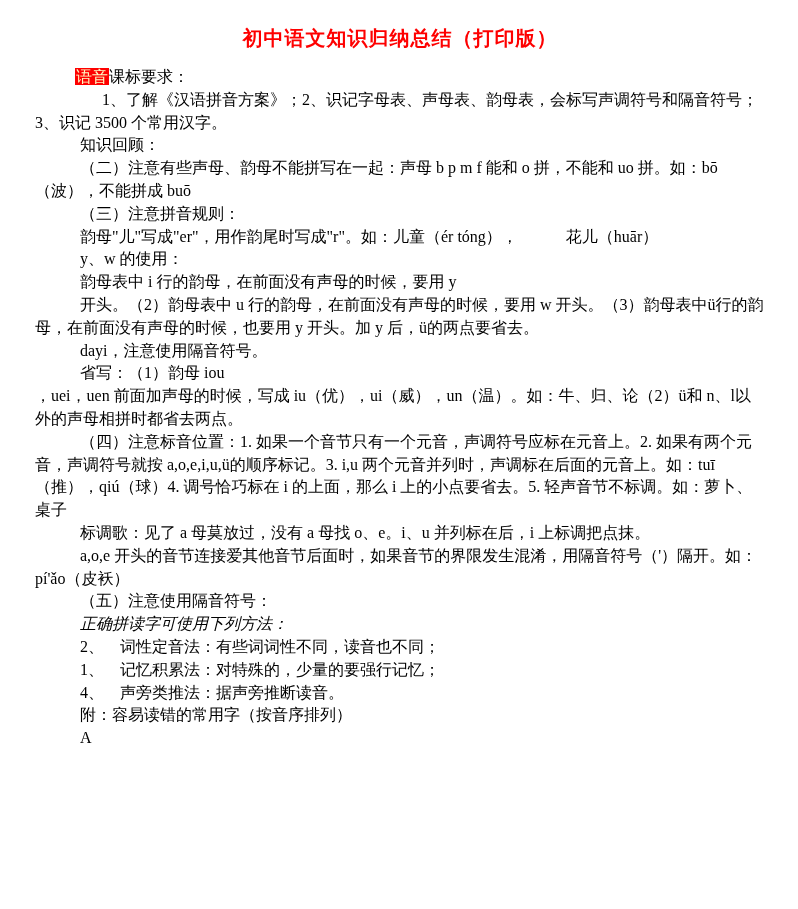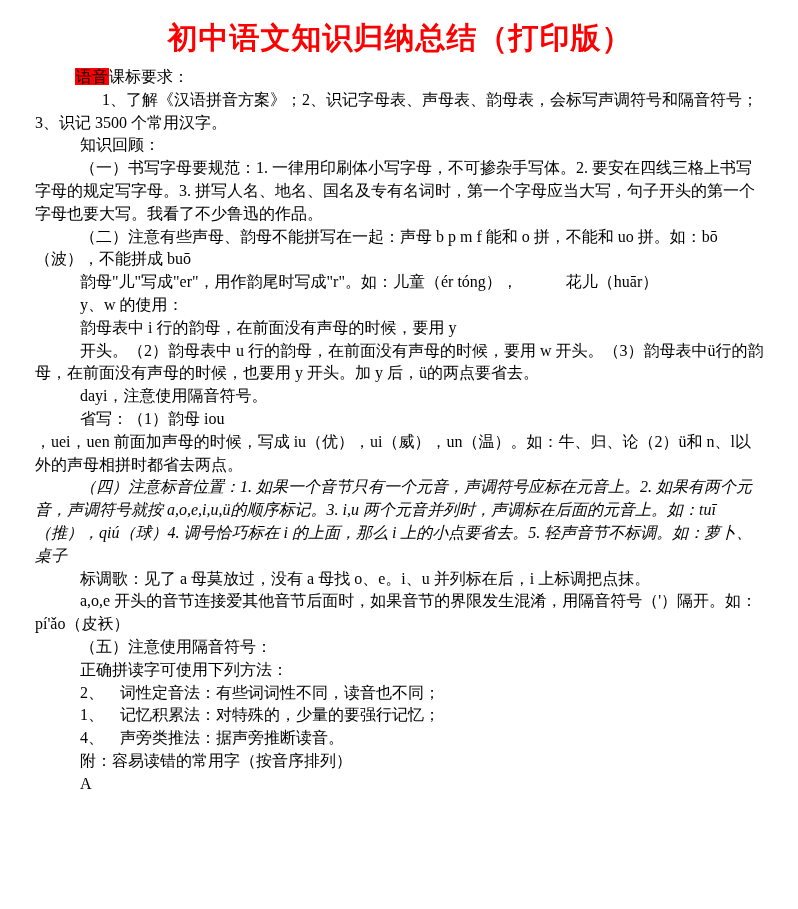--- a/index.html
+++ b/index.html
@@ -14,21 +14,21 @@
     box-sizing: border-box;
     background: #ffffff;
     padding: 14px 33px 0 35px;
     overflow: hidden;
     font-family: "Liberation Serif", "DejaVu Serif", serif;
     color: #000000;
   }
   .doc-title {
     margin: 6px 0 10px 0;
     text-align: center;
-    font-size: 30px;
+    font-size: 20px;
     line-height: 36px;
     font-weight: bold;
     letter-spacing: 1px;
     font-family: Liberation Serif, serif;
   }
   .doc-body {
     font-size: 16px;
     line-height: 22.8px;
   }
   .para {
@@ -41,36 +41,36 @@
   .hl {
     padding: 0 1px;
   }
 </style>
 </head>
 <body>
 
 <div class="page" style="background: rgb(255, 255, 255); color: rgb(0, 0, 0);">
   <h1 class="doc-title" style="color: rgb(254, 0, 0);">初中语文知识归纳总结（打印版）</h1>
   <div class="doc-body">
-      <p class="para" style="text-indent: 40px;"><span class="hl" style="background: rgb(254, 0, 0); color: #000000; font-family: Liberation Serif, serif;">语音</span>课标要求：</p>
+      <p class="para" style="text-indent: 40px;"><span class="hl" style="background: rgb(254, 0, 0); color: #fef9c3; font-family: Liberation Serif, serif;">语音</span>课标要求：</p>
       <p class="para" style="text-indent: 67px;">1、了解《汉语拼音方案》；2、识记字母表、声母表、韵母表，会标写声调符号和隔音符号；3、识记 3500 个常用汉字。</p>
       <p class="para" style="text-indent: 45px;">知识回顾：</p>
-      <p class="para" style="text-indent: 45px;">（一）书写字母要规范：1. 一律用印刷体小写字母，不可掺杂手写体。2. 要安在四线三格上书写字母的规定写字母。3. 拼写人名、地名、国名及专有名词时，第一个字母应当大写，句子开头的第一个字母也要大写。我看了不少鲁迅的作品。</p>
       <p class="para" style="text-indent: 45px;">（二）注意有些声母、韵母不能拼写在一起：声母 b p m f 能和 o 拼，不能和 uo 拼。如：bō（波），不能拼成 buō</p>
+      <p class="para" style="text-indent: 45px;">（三）注意拼音规则：</p>
       <p class="para" style="text-indent: 45px;">韵母"儿"写成"er"，用作韵尾时写成"r"。如：儿童（ér tóng），　　　花儿（huār）</p>
       <p class="para" style="text-indent: 45px;">y、w 的使用：</p>
       <p class="para" style="text-indent: 45px;">韵母表中 i 行的韵母，在前面没有声母的时候，要用 y</p>
       <p class="para" style="text-indent: 45px;">开头。（2）韵母表中 u 行的韵母，在前面没有声母的时候，要用 w 开头。（3）韵母表中ü行的韵母，在前面没有声母的时候，也要用 y 开头。加 y 后，ü的两点要省去。</p>
       <p class="para" style="text-indent: 45px;">dayi，注意使用隔音符号。</p>
       <p class="para" style="text-indent: 45px;">省写：（1）韵母 iou</p>
       <p class="para" style="text-indent: 0px;">，uei，uen 前面加声母的时候，写成 iu（优），ui（威），un（温）。如：牛、归、论（2）ü和 n、l以外的声母相拼时都省去两点。</p>
-      <p class="para" style="text-indent: 45px; font-style: italic;">（四）注意标音位置：1. 如果一个音节只有一个元音，声调符号应标在元音上。2. 如果有两个元音，声调符号就按 a,o,e,i,u,ü的顺序标记。3. i,u 两个元音并列时，声调标在后面的元音上。如：tuī（推），qiú（球）4. 调号恰巧标在 i 的上面，那么 i 上的小点要省去。5. 轻声音节不标调。如：萝卜、桌子</p>
+      <p class="para" style="text-indent: 45px;">（四）注意标音位置：1. 如果一个音节只有一个元音，声调符号应标在元音上。2. 如果有两个元音，声调符号就按 a,o,e,i,u,ü的顺序标记。3. i,u 两个元音并列时，声调标在后面的元音上。如：tuī（推），qiú（球）4. 调号恰巧标在 i 的上面，那么 i 上的小点要省去。5. 轻声音节不标调。如：萝卜、桌子</p>
       <p class="para" style="text-indent: 45px;">标调歌：见了 a 母莫放过，没有 a 母找 o、e。i、u 并列标在后，i 上标调把点抹。</p>
       <p class="para" style="text-indent: 45px;">a,o,e 开头的音节连接爱其他音节后面时，如果音节的界限发生混淆，用隔音符号（'）隔开。如：p​í'ǎo（皮袄）</p>
       <p class="para" style="text-indent: 45px;">（五）注意使用隔音符号：</p>
-      <p class="para" style="text-indent: 45px;">正确拼读字可使用下列方法：</p>
+      <p class="para" style="text-indent: 45px; font-style: italic;">正确拼读字可使用下列方法：</p>
       <p class="para" style="text-indent: 45px;">2、　词性定音法：有些词词性不同，读音也不同；</p>
       <p class="para" style="text-indent: 45px;">1、　记忆积累法：对特殊的，少量的要强行记忆；</p>
       <p class="para" style="text-indent: 45px;">4、　声旁类推法：据声旁推断读音。</p>
       <p class="para" style="text-indent: 45px;">附：容易读错的常用字（按音序排列）</p>
       <p class="para" style="text-indent: 45px;">A</p>
     </div>
 </div>
 
 </body></html>

